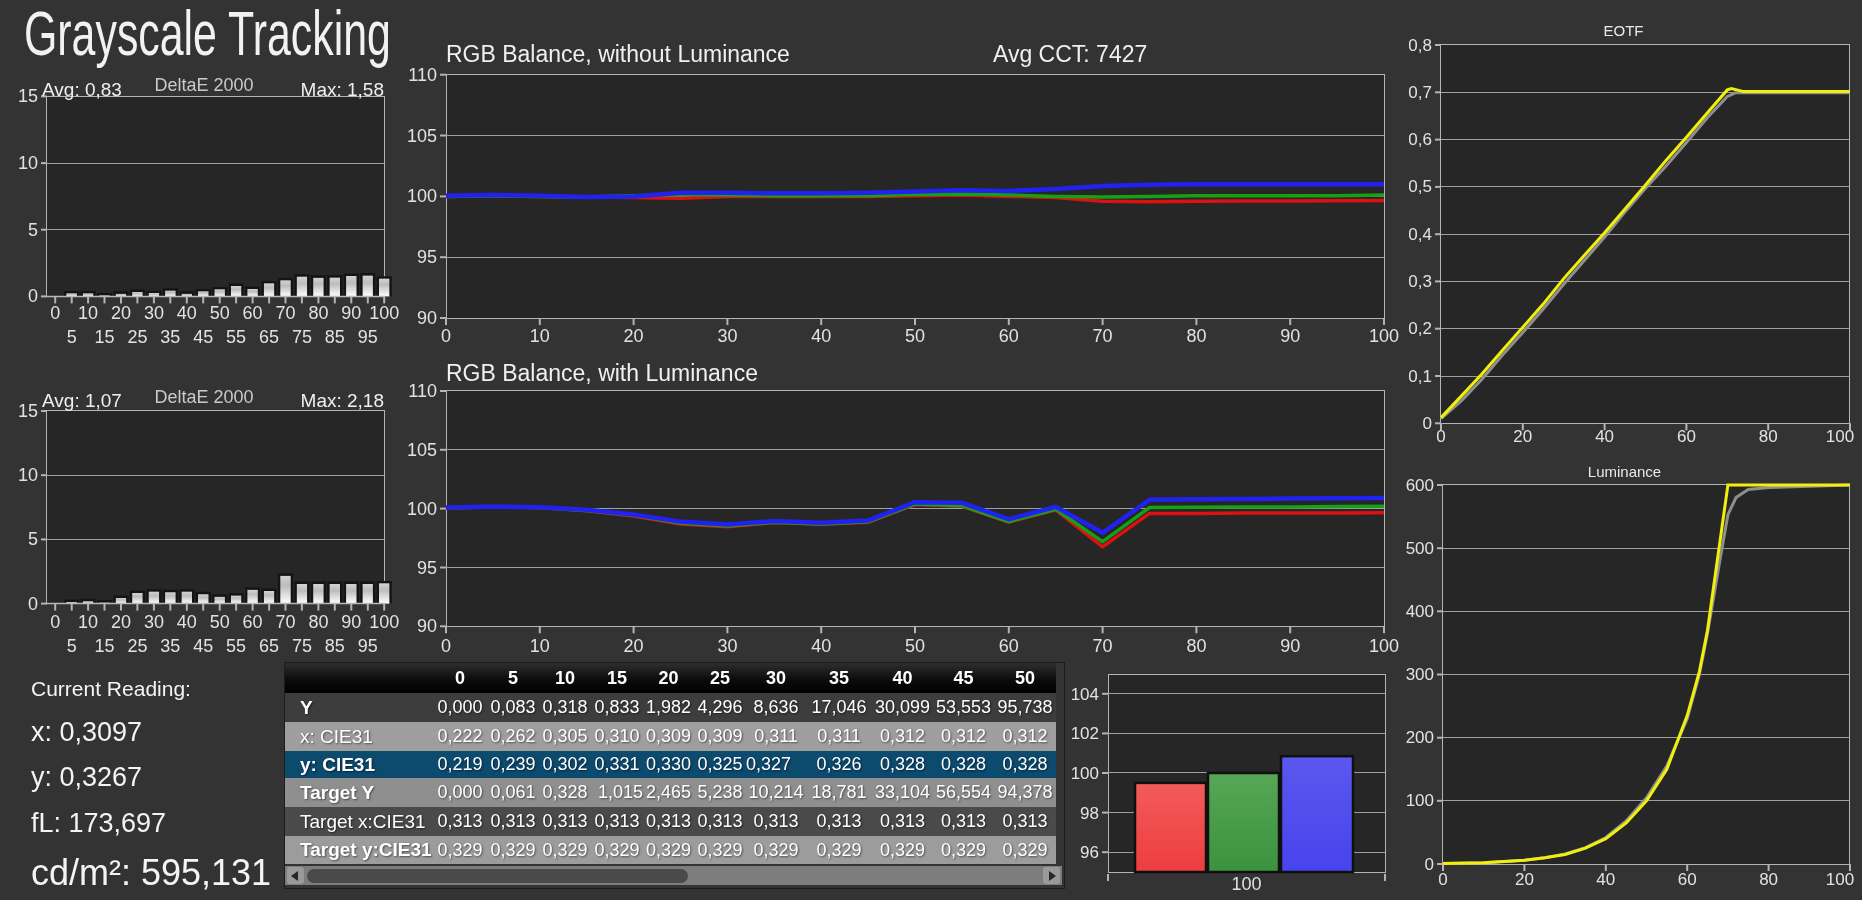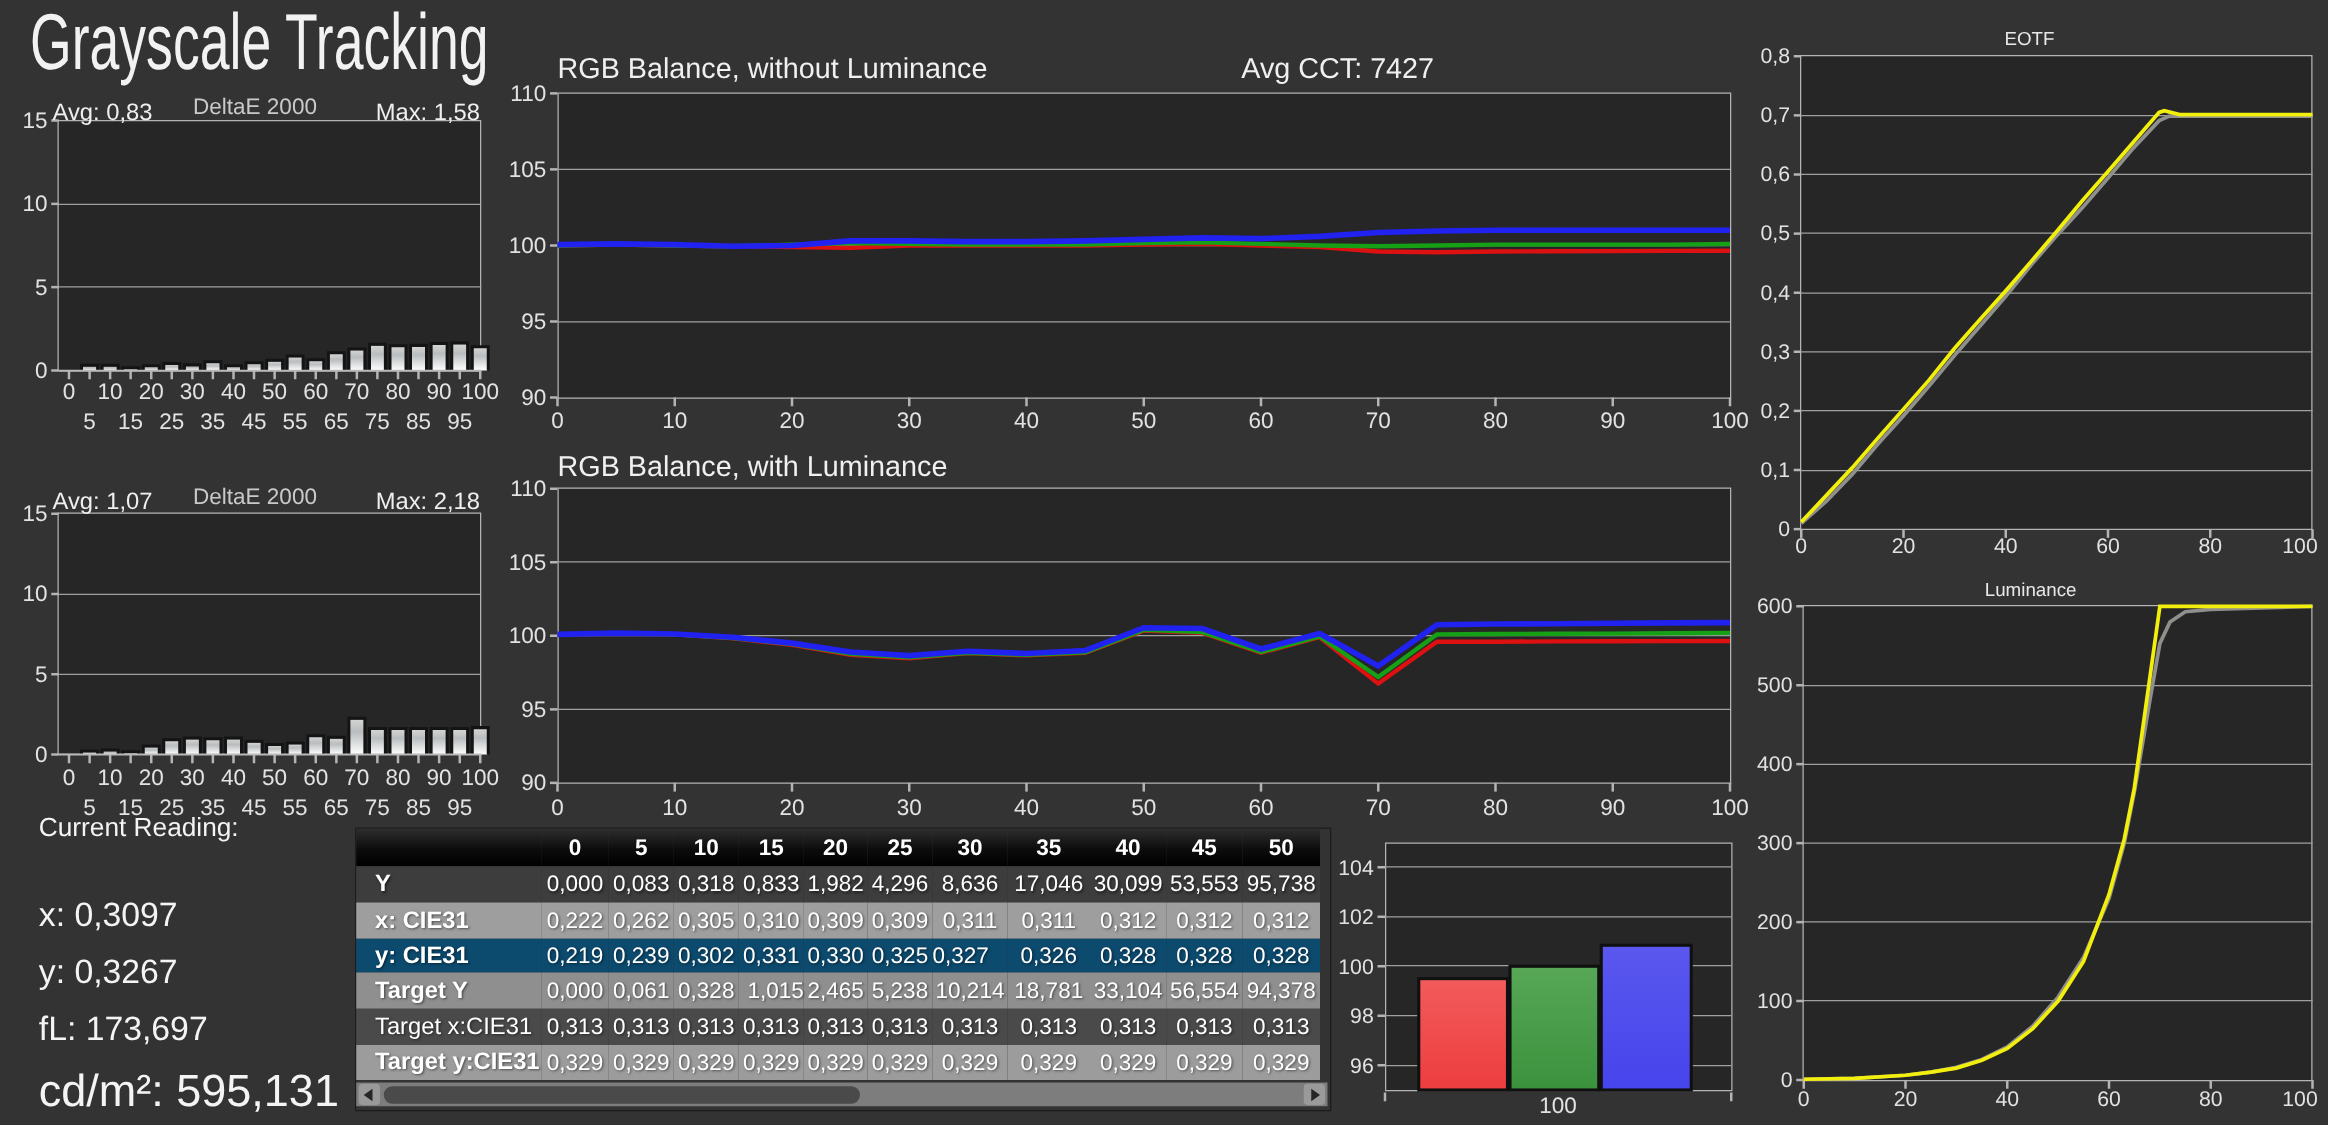--- a/index.html
+++ b/index.html
@@ -394,21 +394,21 @@
 <line x1="1102.0" y1="852.2" x2="1108.0" y2="852.2" stroke="#b4b4b4" stroke-width="2"></line>
 <text x="1099.0" y="858.2" font-size="17" text-anchor="end" fill="#e2e2e2" font-weight="normal">96</text>
 <rect x="1135" y="782.9" width="71" height="89.1" fill="url(#rg)" stroke="#101010" stroke-width="2.5"></rect>
 <rect x="1208" y="773.0" width="71" height="99.0" fill="url(#gg)" stroke="#101010" stroke-width="2.5"></rect>
 <rect x="1281" y="756.2" width="72" height="115.8" fill="url(#bgb)" stroke="#101010" stroke-width="2.5"></rect>
 <line x1="1108.0" y1="874.0" x2="1108.0" y2="881.0" stroke="#b4b4b4" stroke-width="2"></line>
 <line x1="1385.0" y1="874.0" x2="1385.0" y2="881.0" stroke="#b4b4b4" stroke-width="2"></line>
 <text x="1246.5" y="890.0" font-size="18" text-anchor="middle" fill="#e2e2e2" font-weight="normal">100</text>
 </svg>
 <div class="abs" style="left:24px;top:1px;font-size:47px;line-height:1;color:#f2f2f2;transform:scale(0.912,1.35);transform-origin:left top">Grayscale Tracking</div>
-<div class="abs" style="left:31px;top:651px;font-size:21px;color:#f4f4f4">Current Reading:</div>
+<div class="abs" style="left:31px;top:677px;font-size:21px;color:#f4f4f4">Current Reading:</div>
 <div class="abs" style="left:31px;top:717px;font-size:27px;color:#f4f4f4">x: 0,3097</div>
 <div class="abs" style="left:31px;top:762px;font-size:27px;color:#f4f4f4">y: 0,3267</div>
 <div class="abs" style="left:31px;top:808px;font-size:27px;color:#f4f4f4">fL: 173,697</div>
 <div class="abs" style="left:31px;top:852px;font-size:36px;color:#f4f4f4">cd/m²: 595,131</div>
 <div style="position:absolute;left:284px;top:662px;width:779px;height:225px;background:#333;border:1px solid #1c1c1c">
 <table style="border-collapse:collapse;table-layout:fixed;width:771px;font-family:'Liberation Sans',sans-serif;color:#fff;white-space:nowrap">
       <colgroup>
 <col style="width:148px">
 <col style="width:54px">
 <col style="width:52px">
@@ -445,21 +445,21 @@
 <td style="text-align:center;font-size:18px;padding:0;text-shadow:1px 1px 2px rgba(0,0,0,.5)">0,833</td>
 <td style="text-align:center;font-size:18px;padding:0;text-shadow:1px 1px 2px rgba(0,0,0,.5)">1,982</td>
 <td style="text-align:center;font-size:18px;padding:0;text-shadow:1px 1px 2px rgba(0,0,0,.5)">4,296</td>
 <td style="text-align:center;font-size:18px;padding:0;text-shadow:1px 1px 2px rgba(0,0,0,.5)">8,636</td>
 <td style="text-align:center;font-size:18px;padding:0;text-shadow:1px 1px 2px rgba(0,0,0,.5)">17,046</td>
 <td style="text-align:center;font-size:18px;padding:0;text-shadow:1px 1px 2px rgba(0,0,0,.5)">30,099</td>
 <td style="text-align:center;font-size:18px;padding:0;text-shadow:1px 1px 2px rgba(0,0,0,.5)">53,553</td>
 <td style="text-align:center;font-size:18px;padding:0;text-shadow:1px 1px 2px rgba(0,0,0,.5)">95,738</td>
 </tr>
 <tr style="height:29px;background:#9e9e9e">
-<td style="font-weight:bold;font-size:19px;padding:0 0 0 15px;text-shadow:1px 1px 2px rgba(0,0,0,.5)">x: CIE31</td>
+<td style="font-weight:normal;font-size:19px;padding:0 0 0 15px;text-shadow:1px 1px 2px rgba(0,0,0,.5)">x: CIE31</td>
 <td style="text-align:center;font-size:18px;padding:0;text-shadow:1px 1px 2px rgba(0,0,0,.5)">0,222</td>
 <td style="text-align:center;font-size:18px;padding:0;text-shadow:1px 1px 2px rgba(0,0,0,.5)">0,262</td>
 <td style="text-align:center;font-size:18px;padding:0;text-shadow:1px 1px 2px rgba(0,0,0,.5)">0,305</td>
 <td style="text-align:center;font-size:18px;padding:0;text-shadow:1px 1px 2px rgba(0,0,0,.5)">0,310</td>
 <td style="text-align:center;font-size:18px;padding:0;text-shadow:1px 1px 2px rgba(0,0,0,.5)">0,309</td>
 <td style="text-align:center;font-size:18px;padding:0;text-shadow:1px 1px 2px rgba(0,0,0,.5)">0,309</td>
 <td style="text-align:center;font-size:18px;padding:0;text-shadow:1px 1px 2px rgba(0,0,0,.5)">0,311</td>
 <td style="text-align:center;font-size:18px;padding:0;text-shadow:1px 1px 2px rgba(0,0,0,.5)">0,311</td>
 <td style="text-align:center;font-size:18px;padding:0;text-shadow:1px 1px 2px rgba(0,0,0,.5)">0,312</td>
 <td style="text-align:center;font-size:18px;padding:0;text-shadow:1px 1px 2px rgba(0,0,0,.5)">0,312</td>

